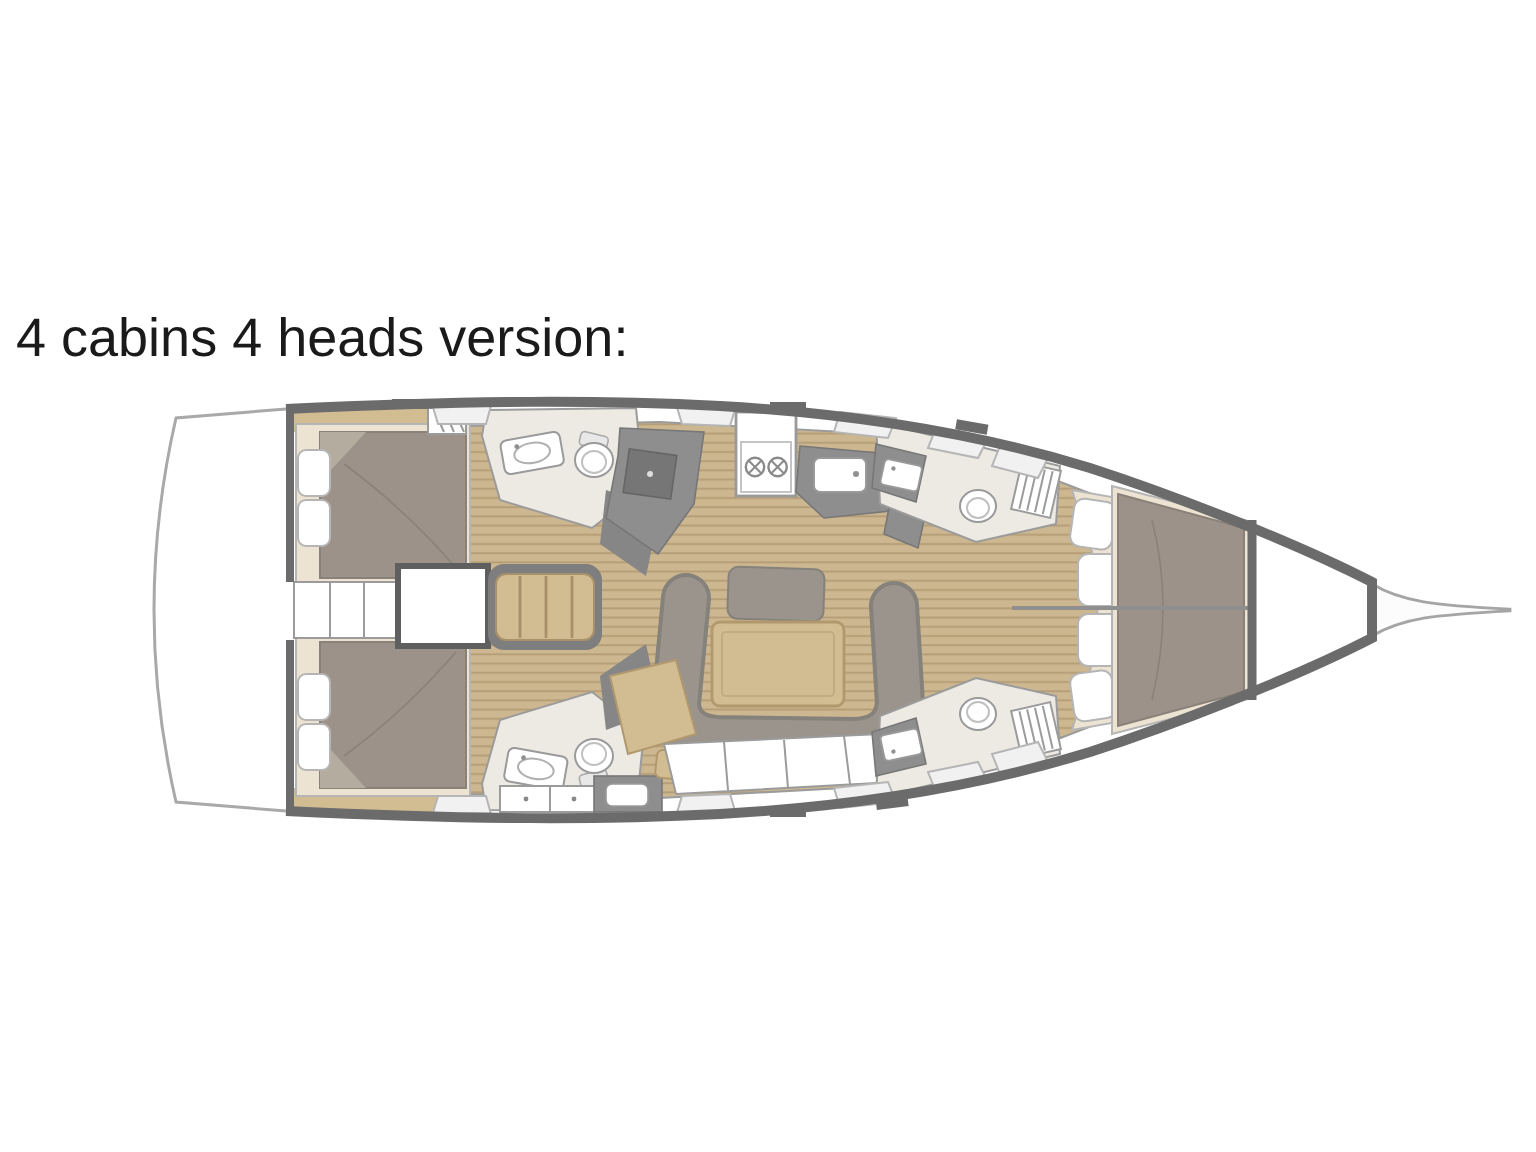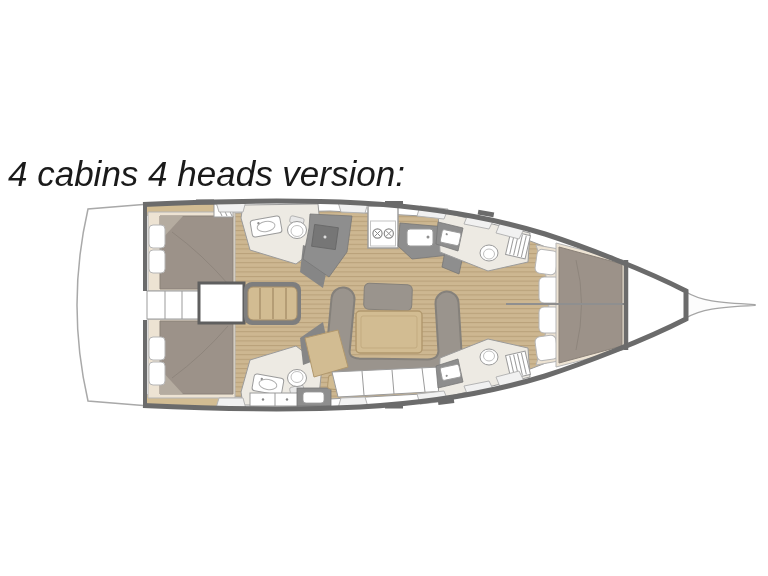--- a/index.html
+++ b/index.html
@@ -5,24 +5,23 @@
   html,body{margin:0;padding:0;}
   body{
     width:768px;height:576px;
     background:var(--page-bg,#ffffff);
     font-family:"Liberation Sans", sans-serif;
     position:relative;overflow:hidden;
   }
   .stage{position:absolute;inset:0;}
   .plan-title{
     position:absolute;left:8px;top:153px;
-    font-size:35px;line-height:1.2;letter-spacing:0px;
+    font-size:27px;line-height:1.2;letter-spacing:0px;
     color:var(--title-color,#1a1a1a);
     white-space:nowrap;
-    font-style:italic;
   }
   svg{position:absolute;left:0;top:0;}
   
   .f-white{fill:var(--deck-white);}
   .f-cream{fill:var(--mattress-cream);}
   .f-duvet{fill:var(--bed-duvet);}
   .f-fold{fill:#b5aca0;}
   .f-cushion{fill:var(--cushion-gray);}
   .f-counter{fill:var(--counter-gray);}
   .f-panel{fill:var(--panel-dark);}

